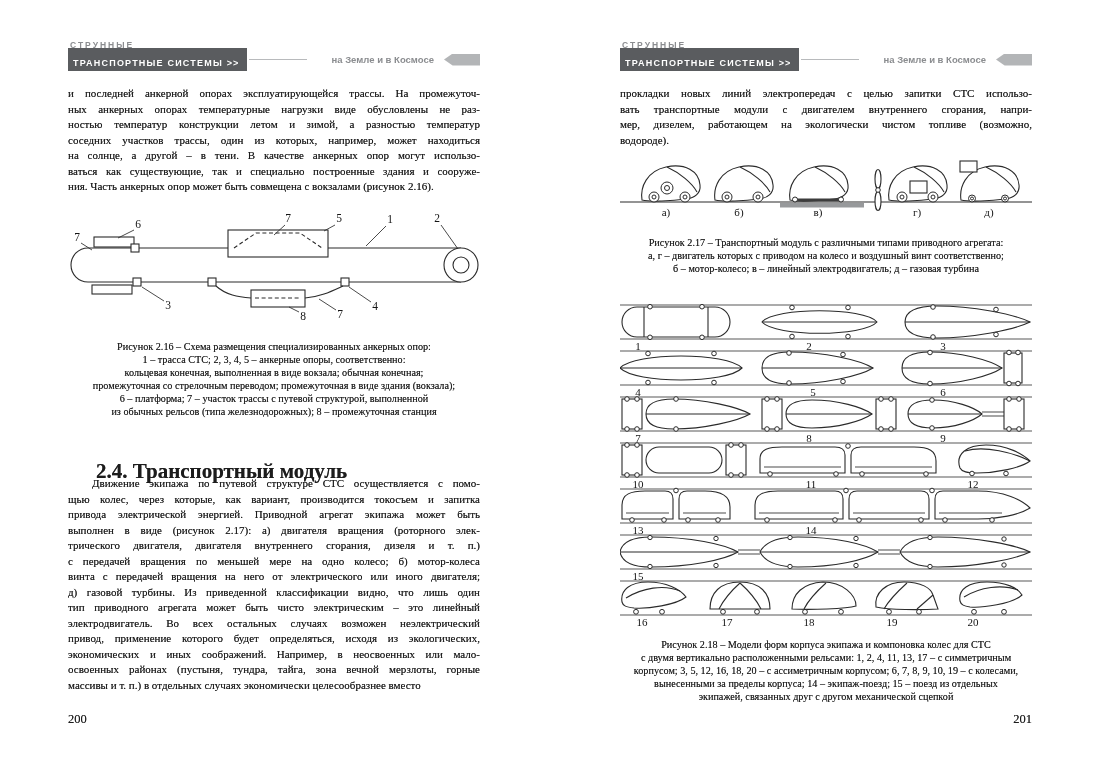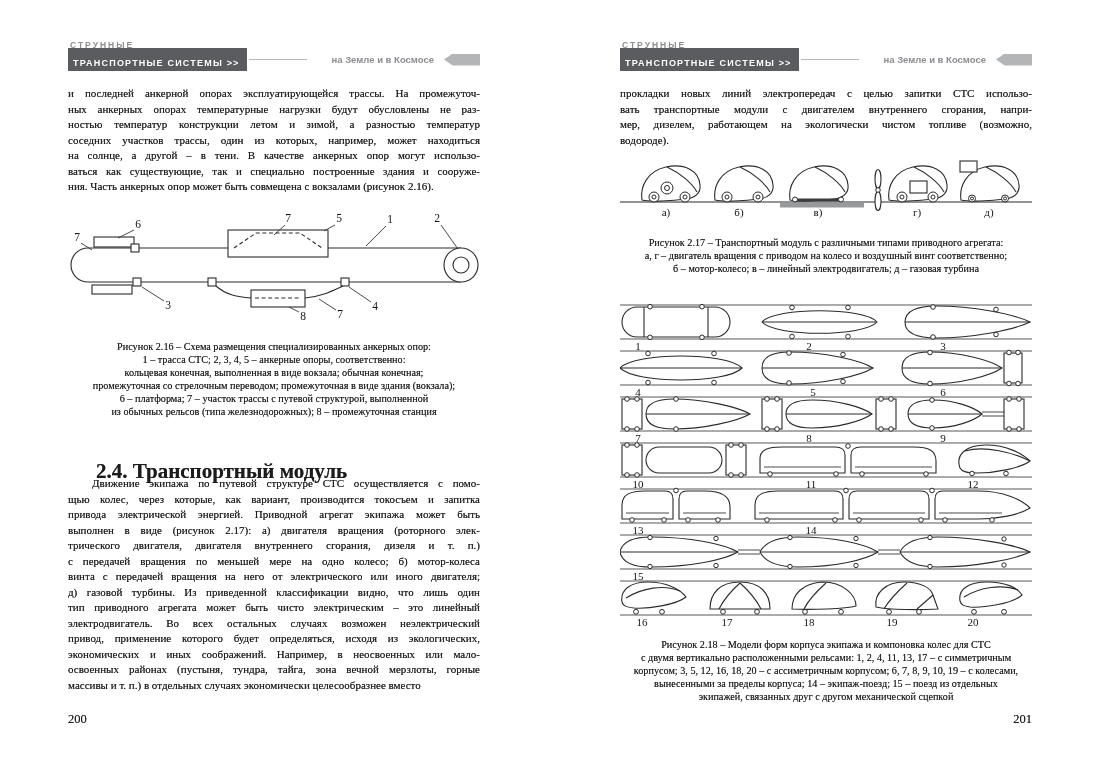--- a/index.html
+++ b/index.html
@@ -65,21 +65,21 @@
       <div class="rh-row">
         <span class="rh-badge">ТРАНСПОРТНЫЕ СИСТЕМЫ &gt;&gt;</span>
         <span class="rh-line"></span>
         <span class="rh-tag">на Земле и в Космосе</span>
         <span class="rh-arrow"></span>
       </div>
     </header>
 
     <div class="para p1">
         <div class="tline">и последней анкерной опорах эксплуатирующейся трассы. На промежуточ-</div>
-        <div class="tline">ных анкерных опорах температурные нагрузки будут обусловлены не раз-</div>
+        <div class="tline">ных анкерных опорах температурные нагрузки виде обусловлены не раз-</div>
         <div class="tline">ностью температур конструкции летом и зимой, а разностью температур</div>
         <div class="tline">соседних участков трассы, один из которых, например, может находиться</div>
         <div class="tline">на солнце, а другой – в тени. В качестве анкерных опор могут использо-</div>
         <div class="tline">ваться как существующие, так и специально построенные здания и сооруже-</div>
         <div class="tline last">ния. Часть анкерных опор может быть совмещена с вокзалами (рисунок 2.16).</div>
       </div>
 
     <svg class="fig216" width="412" height="124" viewBox="0 0 412 124">
       <g>
         <line class="sn" x1="20" y1="38" x2="393" y2="38"></line>
@@ -242,21 +242,21 @@
         <text x="46" y="56" text-anchor="middle">а)</text>
         <text x="119" y="56" text-anchor="middle">б)</text>
         <text x="198" y="56" text-anchor="middle">в)</text>
         <text x="297" y="56" text-anchor="middle">г)</text>
         <text x="369" y="56" text-anchor="middle">д)</text>
       </g>
     </svg>
 
     <div class="cap cap217">
         <div class="tline">Рисунок 2.17 – Транспортный модуль с различными типами приводного агрегата:</div>
-        <div class="tline">а, г – двигатель вращения с приводом на колесо и воздушный винт соответственно;</div>
+        <div class="tline">а, г – двигатель которых с приводом на колесо и воздушный винт соответственно;</div>
         <div class="tline last">б – мотор-колесо; в – линейный электродвигатель; д – газовая турбина</div>
       </div>
 
     <svg class="fig218" width="412" height="334" viewBox="0 0 412 334">
       <g>
         <line class="rail" x1="0" y1="9" x2="412" y2="9"></line>
           <line class="rail" x1="0" y1="43" x2="412" y2="43"></line>
         <line class="rail" x1="0" y1="55" x2="412" y2="55"></line>
           <line class="rail" x1="0" y1="89" x2="412" y2="89"></line>
         <line class="rail" x1="0" y1="101" x2="412" y2="101"></line>

